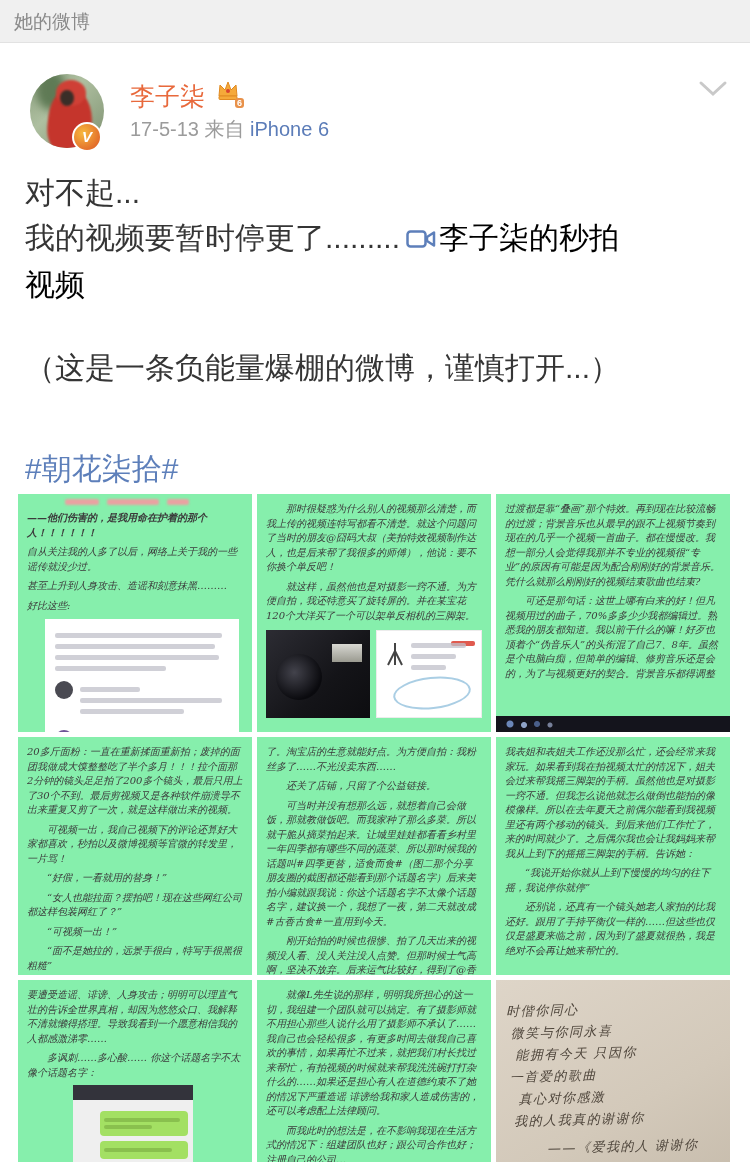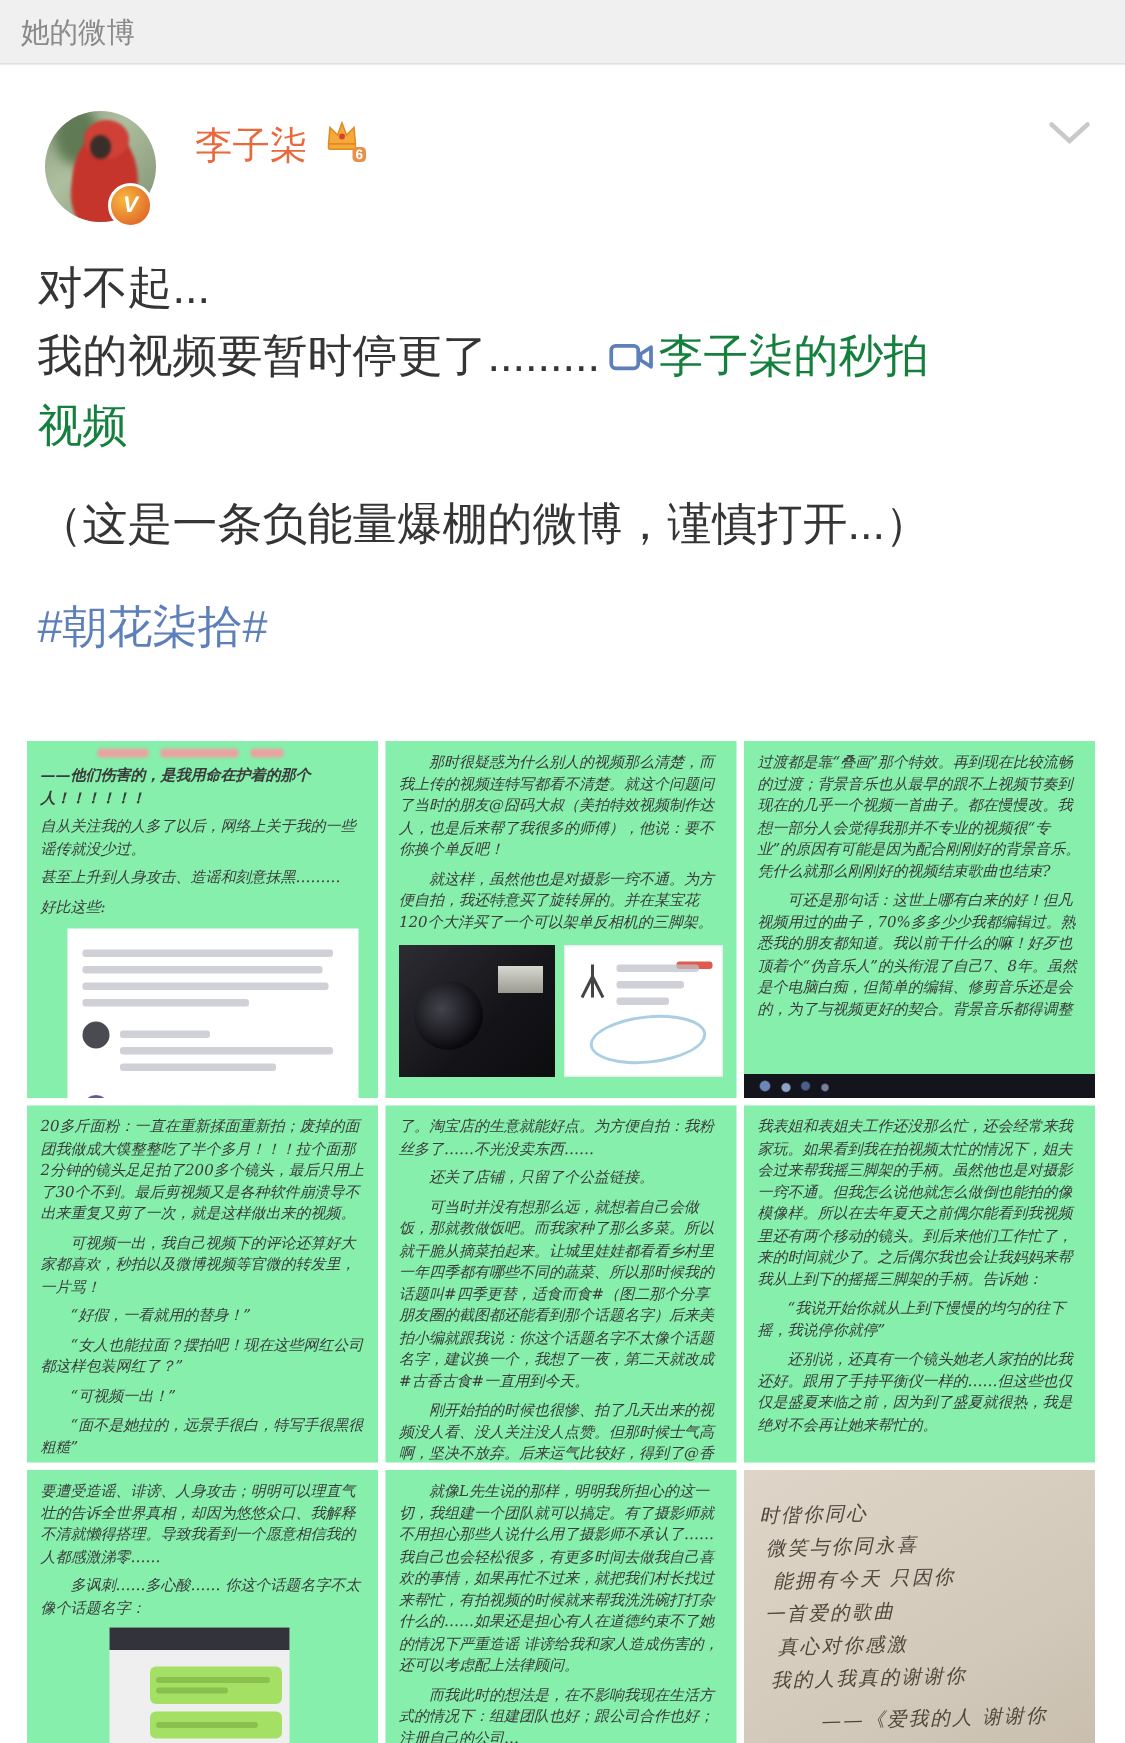--- a/index.html
+++ b/index.html
@@ -27,23 +27,23 @@
   .author{position:absolute;left:130px;top:80px;font-size:25px;color:#e8693c;}
   .crown{position:absolute;left:216px;top:80px;width:26px;height:26px;}
   .crown .lvl{position:absolute;right:-2px;bottom:-2px;font-size:9px;font-weight:bold;color:#fff;
           background:#e8914a;border-radius:3px;padding:0 2px;line-height:10px;}
   .meta{position:absolute;left:130px;top:116px;font-size:20px;color:#9b9b9b;}
   .meta .src{color:#5b7cb8;}
   .chevron{position:absolute;right:22px;top:80px;width:30px;height:18px;cursor:pointer;}
   
   .post-text{position:absolute;left:25px;top:170px;width:705px;color:#353535;font-size:30px;line-height:45px;}
   .post-text p{margin:0;}
-  .post-text .warn{margin-top:20px;}
-  .post-text .tag{margin-top:24px;color:#5d7fba;}
-  .blue{color:#15803d;}
+  .post-text .warn{margin-top:38px;}
+  .post-text .tag{margin-top:56px;color:#5d7fba;}
+  .blue{color:#000000;}
   .vicon{display:inline-block;vertical-align:-2px;margin:0 3px 0 6px;}
   
   .grid{position:absolute;left:18px;top:494px;width:712px;display:grid;
         grid-template-columns:repeat(3,234px);grid-auto-rows:238px;gap:5px;}
   .cell{background:#86efac;overflow:hidden;padding:8px 9px;box-sizing:border-box;position:relative;}
   .essay p{margin:0 0 5px;text-indent:2em;font:italic 10px/14.5px "DejaVu Serif","Liberation Serif",serif;
            color:#3b3b3b;}
   .essay p.t{text-indent:0;font-weight:bold;}
   .essay p.ni{text-indent:0;}
   .cut-top{margin-top:-7px;}
@@ -114,20 +114,25 @@
 
   <div class="crown">
     <svg width="24" height="22" viewBox="0 0 24 22">
       <path d="M3 16 L4 5 L9 10 L12 2 L15 10 L20 5 L21 16 Z" fill="#f5a93a" stroke="#e08a22" stroke-width="1"></path>
       <rect x="3" y="16" width="18" height="3.5" rx="1" fill="#f5a93a" stroke="#e08a22" stroke-width="1"></rect>
       <circle cx="12" cy="11" r="2" fill="#d8432f"></circle>
     </svg>
     <span class="lvl">6</span>
   </div>
 
+  <div class="meta">
+    <span>17-5-13</span>
+    <span>来自</span>
+    <span class="src">iPhone 6</span>
+  </div>
 
   <div class="chevron">
     <svg width="30" height="18" viewBox="0 0 30 18">
       <polyline points="3,3 15,14 27,3" fill="none" stroke="#c9c9c9" stroke-width="3" stroke-linecap="round"></polyline>
     </svg>
   </div>
 
   <div class="post-text">
     <p>对不起...</p>
     <p><span>我的视频要暂时停更了.........</span><span class="vicon"><svg width="30" height="22" viewBox="0 0 30 22">

